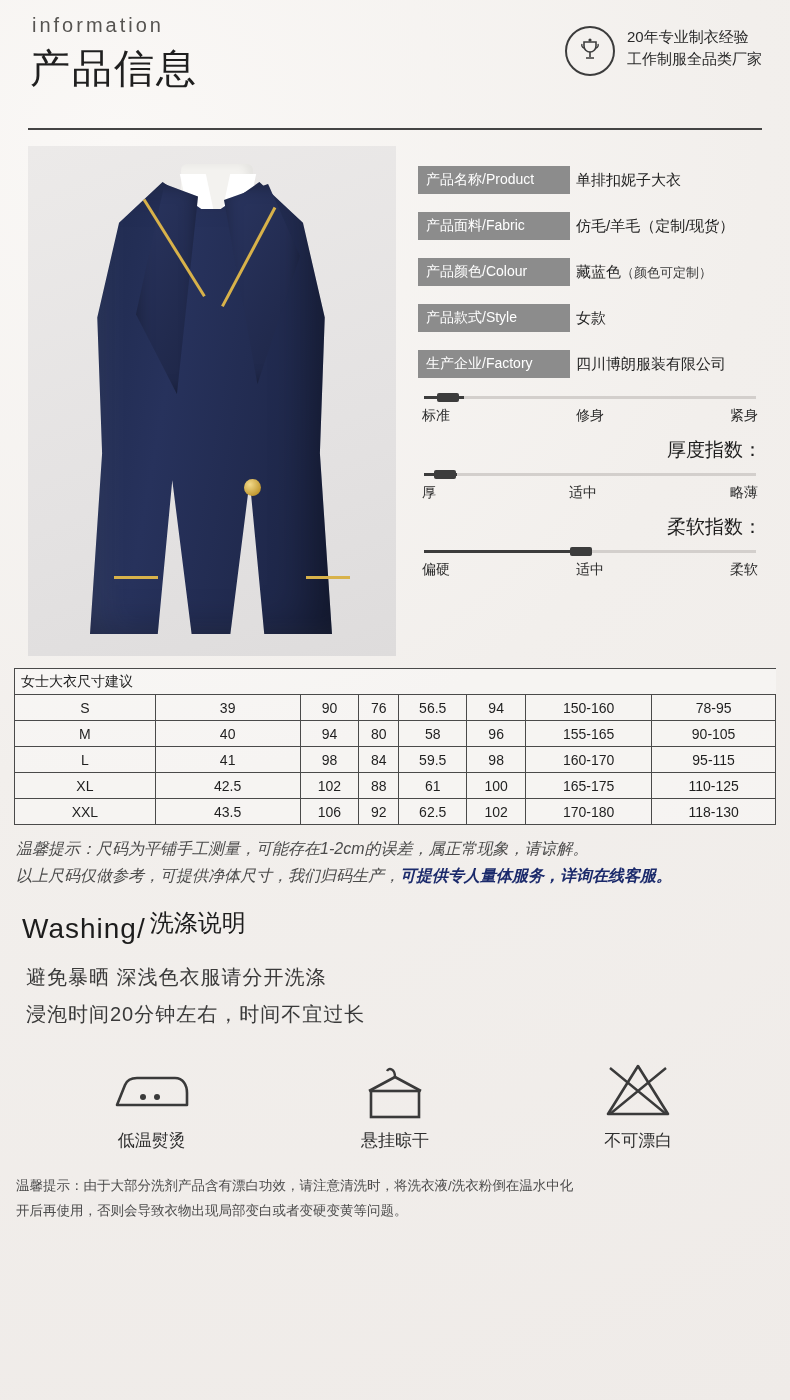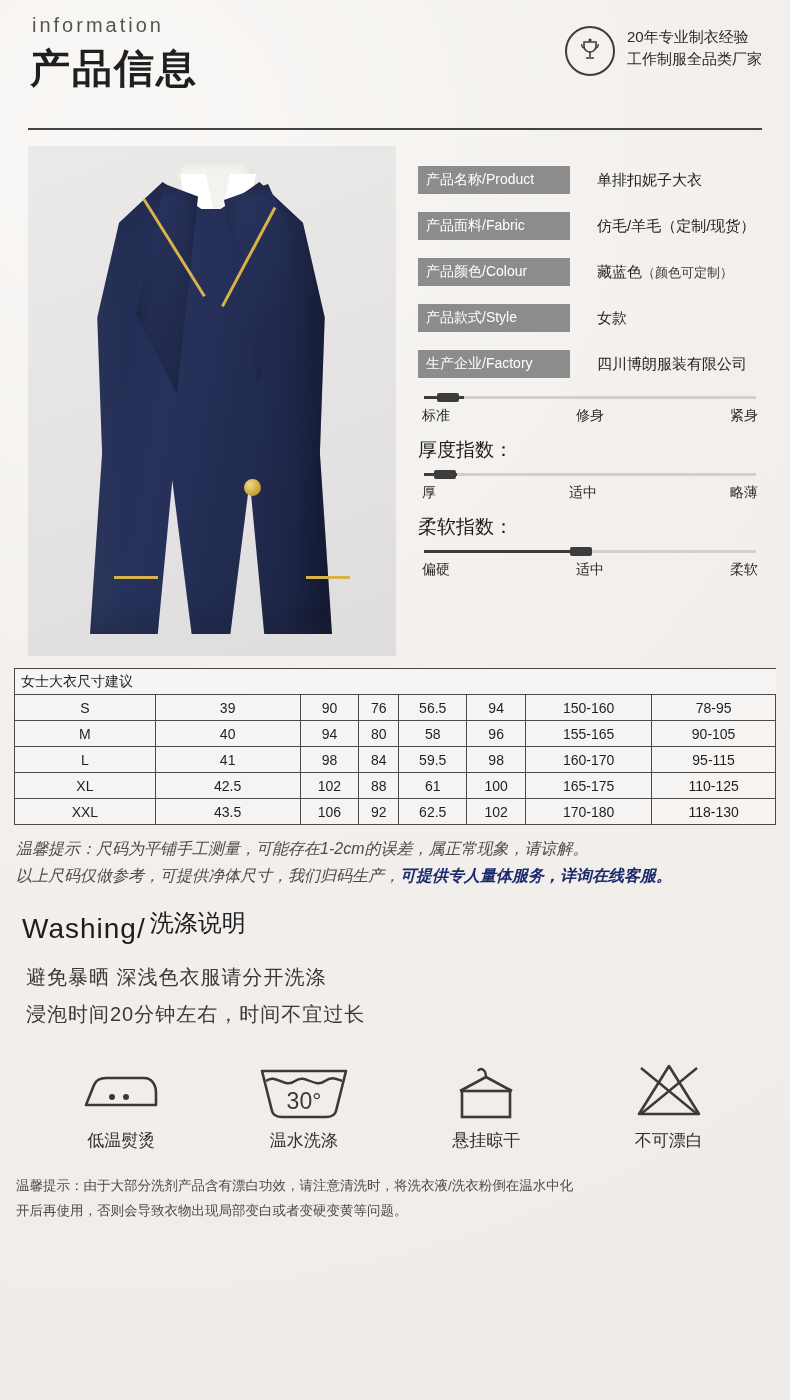--- a/index.html
+++ b/index.html
@@ -27,21 +27,21 @@
   }
   .header .eyebrow {
     font-size: 20px;
     letter-spacing: 3px;
     color: #565451;
     font-weight: 400;
     margin-left: 4px;
   }
   .header .title {
     font-size: 40px;
-    font-weight: bold;
+    font-weight: normal;
     letter-spacing: 2px;
     color: #1f1f1f;
     margin-top: 4px;
     margin-left: 2px;
   }
   .brandbox {
     position: absolute;
     right: 28px;
     top: 26px;
     display: flex;
@@ -134,35 +134,35 @@
     width: 17px; height: 17px;
     border-radius: 50%;
     background: radial-gradient(circle at 35% 32%, #f2d98a, #c39b34 70%, #8e6f1d);
   }
 
   .specs { flex: 1; padding-top: 20px; }
   .spec-row {
     display: flex;
     align-items: center;
     margin-bottom: 18px;
-    gap: 27px;
+    gap: 6px;
   }
   .spec-label {
     background: #8c8c8c;
     color: #fff;
     font-size: 14px;
     padding: 5px 8px;
     white-space: nowrap;
     min-width: 152px;
   }
   .spec-value { font-size: 15px; color: #1f1f1f; }
   .spec-value .sub { font-size: 13px; color: #3b3b3b; }
 
   .slider-block { margin-top: 4px; }
-  .slider-title { font-size: 19px; margin: 10px 0 10px 0; color: #1c1c1c; }
+  .slider-title { font-size: 19px; margin: 10px 0 10px 0; color: #1c1c1c; text-align: right; }
   .slider-track {
     position: relative;
     height: 3px;
     background: #d3cfcc;
     margin: 0 6px 8px 6px;
   }
   .slider-fill {
     position: absolute; left: 0; top: 0; height: 3px;
     background: #3c3c3c;
   }
@@ -458,30 +458,20 @@
       <div class="glyph">
         <svg width="86" height="56" viewBox="0 0 86 56" aria-hidden="true">
           <path d="M8 42 L16 22 C18 17 22 15 28 15 L66 15 C74 15 78 22 78 30 L78 42 Z" fill="none" stroke="#3a3a3a" stroke-width="2.6" stroke-linejoin="round"></path>
           <circle cx="34" cy="34" r="3" fill="#3a3a3a"></circle>
           <circle cx="48" cy="34" r="3" fill="#3a3a3a"></circle>
         </svg>
       </div>
       <div class="cap">低温熨烫</div>
     </div>
 
-    <div class="icon-cell">
-      <div class="glyph">
-        <svg width="104" height="60" viewBox="0 0 104 60" aria-hidden="true">
-          <path d="M10 10 L94 10 L84 50 C83 54 79 56 74 56 L30 56 C25 56 21 54 20 50 Z" fill="none" stroke="#3a3a3a" stroke-width="2.6" stroke-linejoin="round"></path>
-          <path d="M14 20 C24 12 32 28 43 20 C54 12 62 28 73 20 C80 15 84 18 90 20" fill="none" stroke="#3a3a3a" stroke-width="2.4"></path>
-          <text x="52" y="48" font-family="Liberation Sans, sans-serif" font-size="23" fill="#3a3a3a" text-anchor="middle">30°</text>
-        </svg>
-      </div>
-      <div class="cap">温水洗涤</div>
-    </div>
 
     <div class="icon-cell">
       <div class="glyph">
         <svg width="80" height="64" viewBox="0 0 80 64" aria-hidden="true">
           <path d="M40 18 C40 10 34 8 32 12" fill="none" stroke="#3a3a3a" stroke-width="2.4"></path>
           <path d="M14 32 L40 18 L66 32" fill="none" stroke="#3a3a3a" stroke-width="2.6" stroke-linejoin="round"></path>
           <rect x="16" y="32" width="48" height="26" fill="none" stroke="#3a3a3a" stroke-width="2.6"></rect>
         </svg>
       </div>
       <div class="cap">悬挂晾干</div>

